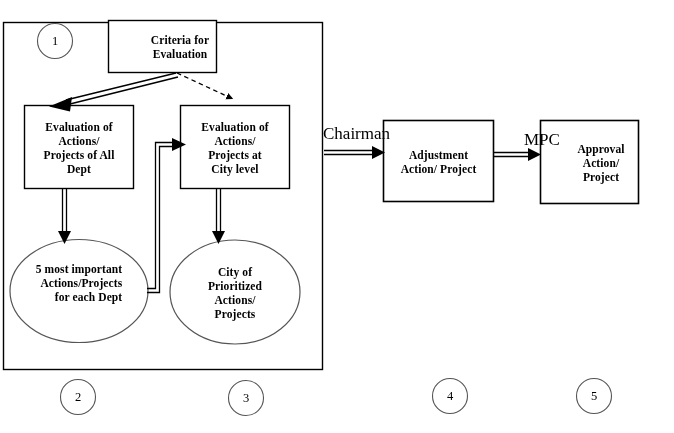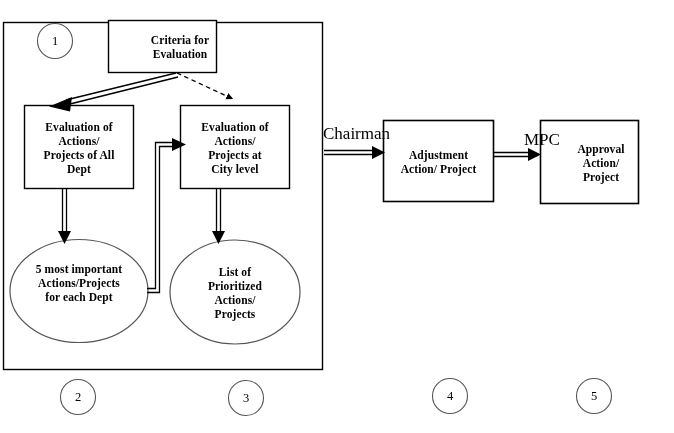--- a/index.html
+++ b/index.html
@@ -150,28 +150,28 @@
     <span style="white-space:pre-line;">Adjustment
 Action/ Project</span>
   </div>
 
   <div class="node-label" style="left:540px; top:121px; width:122px; height:83px;">
     <span style="white-space:pre-line;">Approval
 Action/
 Project</span>
   </div>
 
-  <div class="node-label" style="left:13px; top:252px; width:132px; height:62px;">
+  <div class="node-label" style="left:13px; top:252px; width:132px; height:62px;text-align:right;">
     <span style="white-space:pre-line;">5 most important
 Actions/Projects
 for each Dept</span>
   </div>
 
   <div class="node-label" style="left:182px; top:257px; width:106px; height:72px;">
-    <span style="white-space:pre-line;">List of
+    <span style="white-space:pre-line;">City of
 Prioritized
 Actions/
 Projects</span>
   </div>
 
   <div class="edge-label" style="left:323px; top:124px;">Chairman</div>
 
   <div class="edge-label" style="left:496px; top:130px;margin-left:28px;">MPC</div>
 
   <div class="circle-num" style="left:38px; top:24px; width:34px; height:34px;">1</div>

